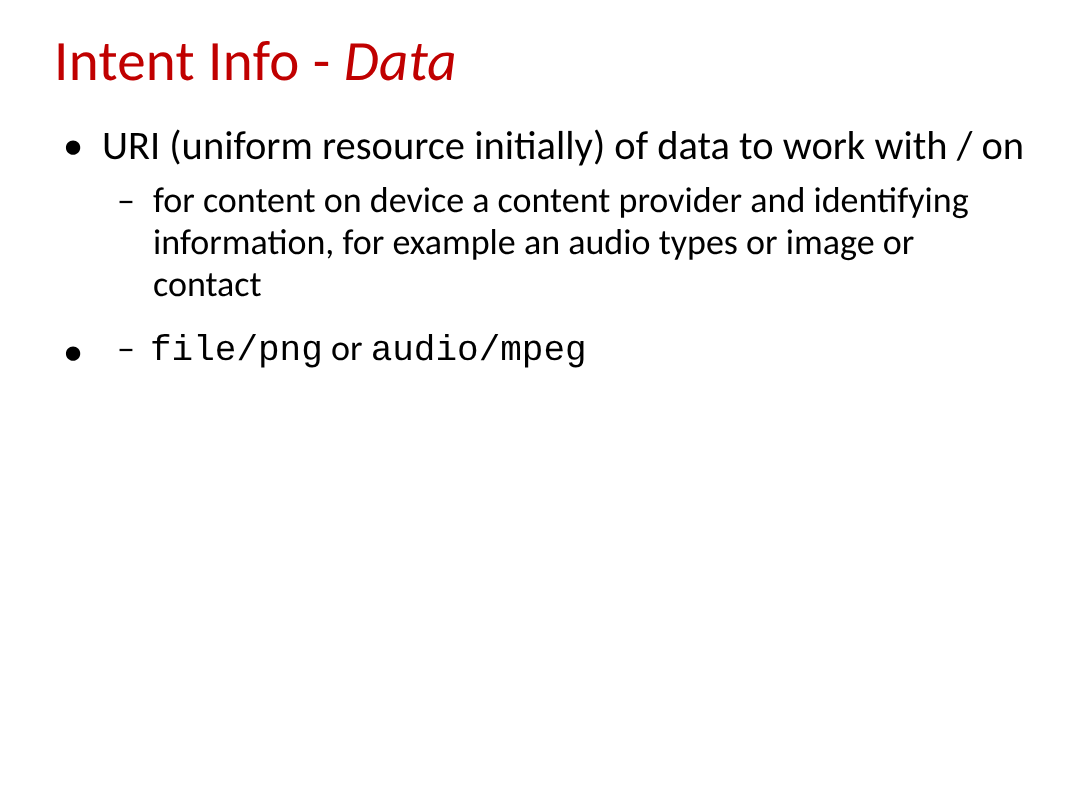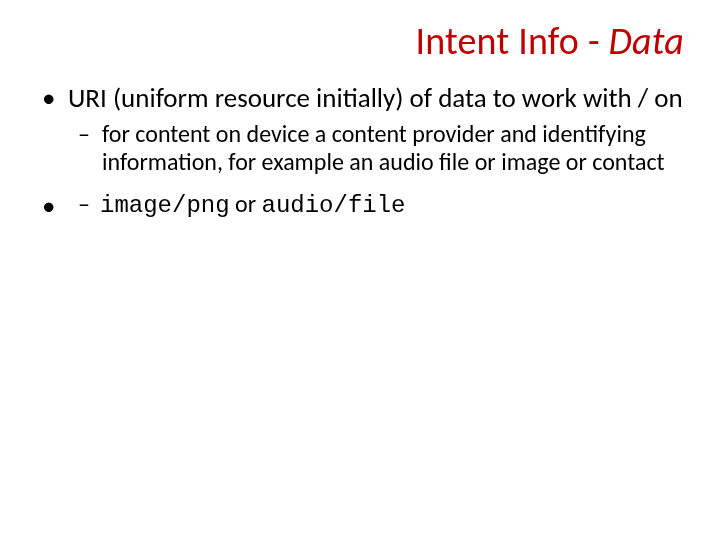--- a/index.html
+++ b/index.html
@@ -11,21 +11,21 @@
       font-family: Calibri, "Segoe UI", Arial, sans-serif;
       color: #000;
     }
     .slide {
       box-sizing: border-box;
       width: 720px;
       height: 540px;
       padding: 18px 36px 24px 36px;
     }
     .title {
-      text-align: right;
+      text-align: left;
       font-size: 38px;
       font-weight: 400;
       color: #c00000;
       margin: 0 0 18px 0;
       letter-spacing: 0.2px;
     }
     .title .emphatic {
       font-style: italic;
     }
     ul.level1 {
@@ -89,22 +89,22 @@
 
 <div class="slide">
   <h1 class="title">
     <span>Intent Info - </span><span class="emphatic">Data</span>
   </h1>
 
   <ul class="level1">
     <li>
       <span>URI (uniform resource initially) of data to work with / on</span>
       <ul class="level2">
-        <li>for content on device a content provider and identifying information, for example an audio file or image or contact</li>
+        <li>for content on device a content provider and identifying information, for example an audio types or image or contact</li>
       </ul>
     </li>
     <li>
       <span class="sub-inline">
-        <span class="code">image/png</span><span> or </span><span class="code">audio/file</span>
+        <span class="code">file/png</span><span> or </span><span class="code">audio/mpeg</span>
       </span>
     </li>
   </ul>
 </div>
 
 </body></html>

